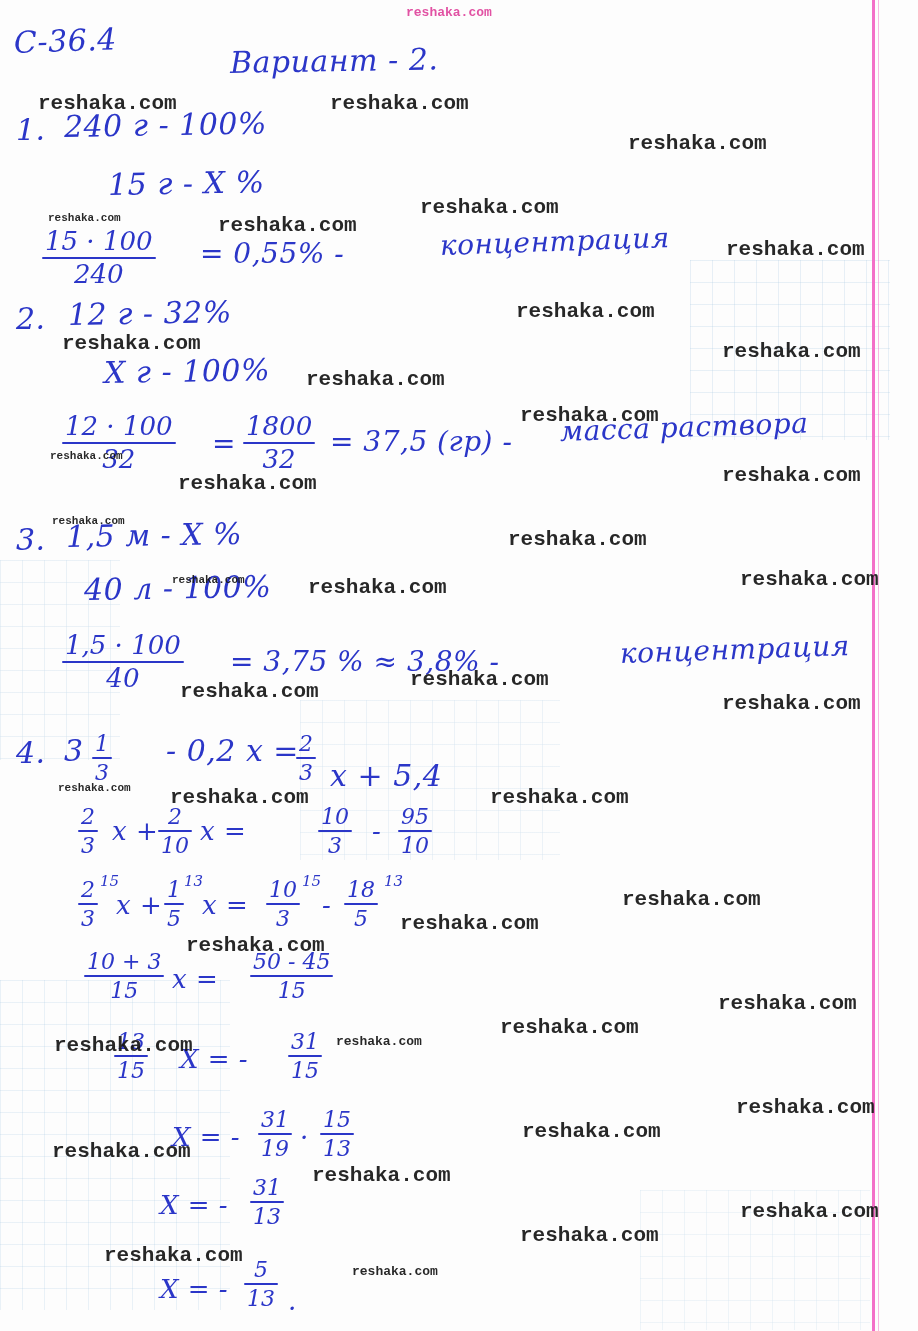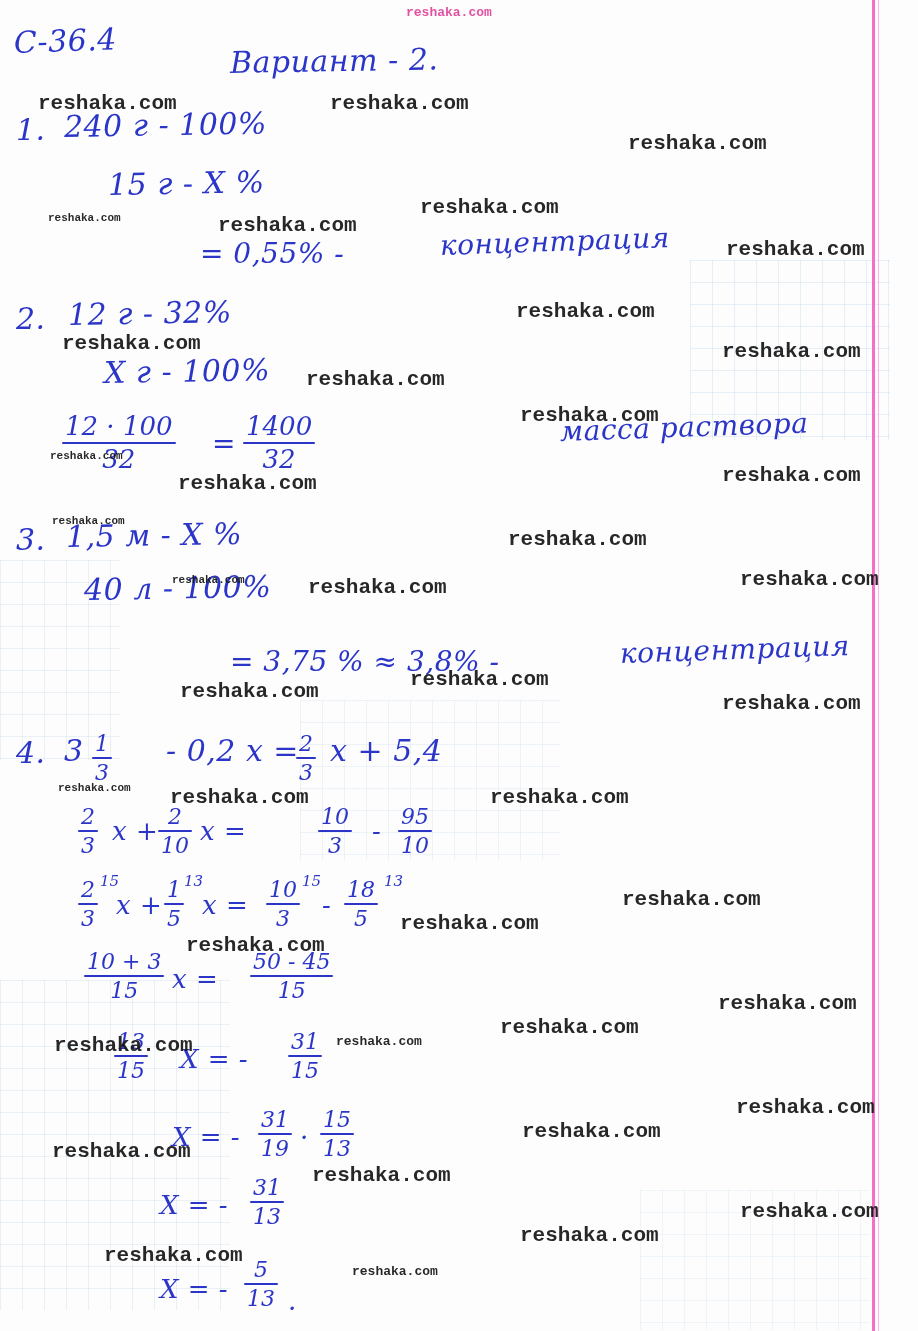--- a/index.html
+++ b/index.html
@@ -128,61 +128,72 @@
   <div id="margin-line"></div>
   <div id="margin-line-2"></div>
 
   <div class="hw s30" style="left:14px; top:28px; transform:rotate(-2deg);">C-36.4</div>
   <div class="hw s30" style="left:230px; top:48px; transform:rotate(-1deg);">Вариант - 2.</div>
 
   <div class="hw s30" style="left:16px; top:115px;">1.</div>
   <div class="hw s30" style="left:64px; top:112px; transform:rotate(-1deg);">240 г - 100%</div>
   <div class="hw s30" style="left:108px; top:170px; transform:rotate(-1deg);">15 г - X %</div>
 
+  <div class="frac s26" style="left:42px; top:228px;">
+    <span class="num">15 · 100</span>
+    <span class="bar"></span>
+    <span class="den">240</span>
+  </div>
   <div class="hw s28" style="left:200px; top:240px;">= 0,55% -</div>
   <div class="hw s28" style="left:440px; top:232px; transform:rotate(-2deg);">концентрация</div>
 
   <div class="hw s30" style="left:16px; top:304px;">2.</div>
   <div class="hw s30" style="left:68px; top:300px; transform:rotate(-1deg);">12 г - 32%</div>
   <div class="hw s30" style="left:104px; top:358px; transform:rotate(-1deg);">X г - 100%</div>
 
   <div class="frac s26" style="left:62px; top:413px;">
     <span class="num">12 · 100</span>
     <span class="bar"></span>
     <span class="den">32</span>
   </div>
   <div class="hw s28" style="left:212px; top:430px;">=</div>
   <div class="frac s26" style="left:243px; top:413px;">
-    <span class="num">1400</span>
+    <span class="num">1800</span>
     <span class="bar"></span>
     <span class="den">32</span>
   </div>
+  <div class="hw s28" style="left:330px; top:428px;">= 37,5 (гр) -</div>
   <div class="hw s28" style="left:560px; top:418px; transform:rotate(-2deg);">масса раствора</div>
 
   <div class="hw s30" style="left:16px; top:525px;">3.</div>
   <div class="hw s30" style="left:66px; top:522px; transform:rotate(-1deg);">1,5 м - X %</div>
   <div class="hw s30" style="left:84px; top:575px; transform:rotate(-1deg);">40 л - 100%</div>
 
+  <div class="frac s26" style="left:62px; top:632px;">
+    <span class="num">1,5 · 100</span>
+    <span class="bar"></span>
+    <span class="den">40</span>
+  </div>
   <div class="hw s28" style="left:230px; top:648px;">= 3,75 % ≈ 3,8% -</div>
   <div class="hw s28" style="left:620px; top:640px; transform:rotate(-2deg);">концентрация</div>
 
   <div class="hw s30" style="left:16px; top:738px;">4.</div>
   <div class="hw s30" style="left:64px; top:736px;">3</div>
   <div class="frac s22" style="left:92px; top:732px;">
     <span class="num">1</span>
     <span class="bar"></span>
     <span class="den">3</span>
   </div>
   <div class="hw s30" style="left:130px; top:736px;margin-left:36px;">- 0,2 x =</div>
   <div class="frac s22" style="left:296px; top:732px;">
     <span class="num">2</span>
     <span class="bar"></span>
     <span class="den">3</span>
   </div>
-  <div class="hw s30" style="left:330px; top:736px;">x + 5,4</div>
+  <div class="hw s30" style="left:330px; top:761px;">x + 5,4</div>
 
   <div class="frac s22" style="left:78px; top:805px;">
     <span class="num">2</span>
     <span class="bar"></span>
     <span class="den">3</span>
   </div>
   <div class="hw s26" style="left:112px; top:818px;">x +</div>
   <div class="frac s22" style="left:158px; top:805px;">
     <span class="num">2</span>
     <span class="bar"></span>

